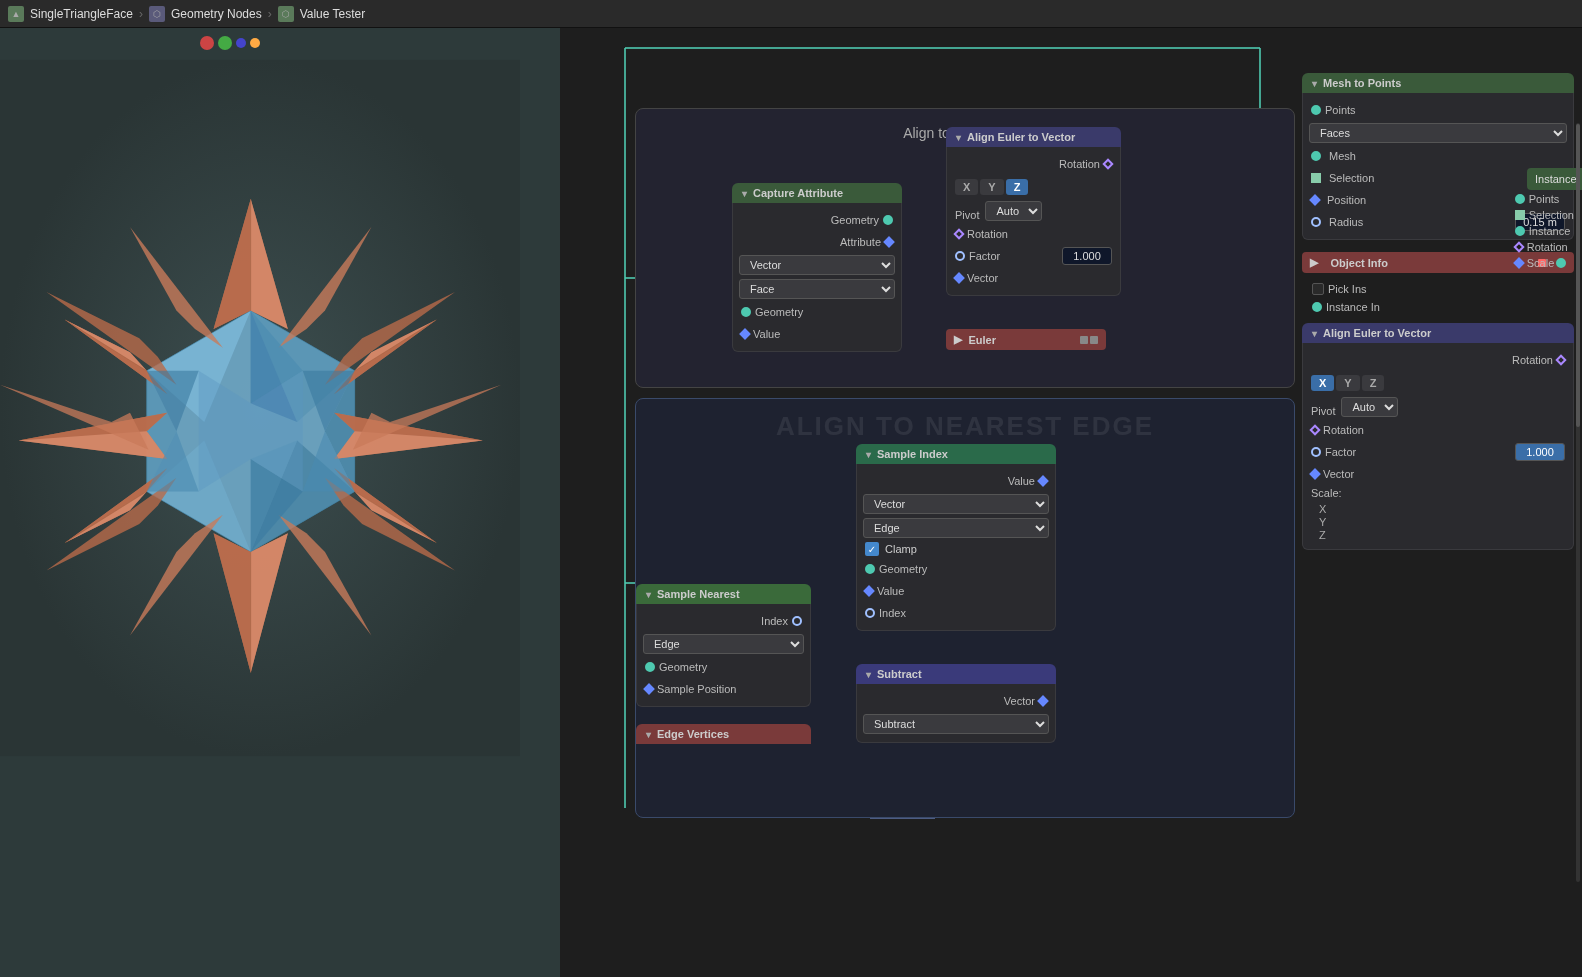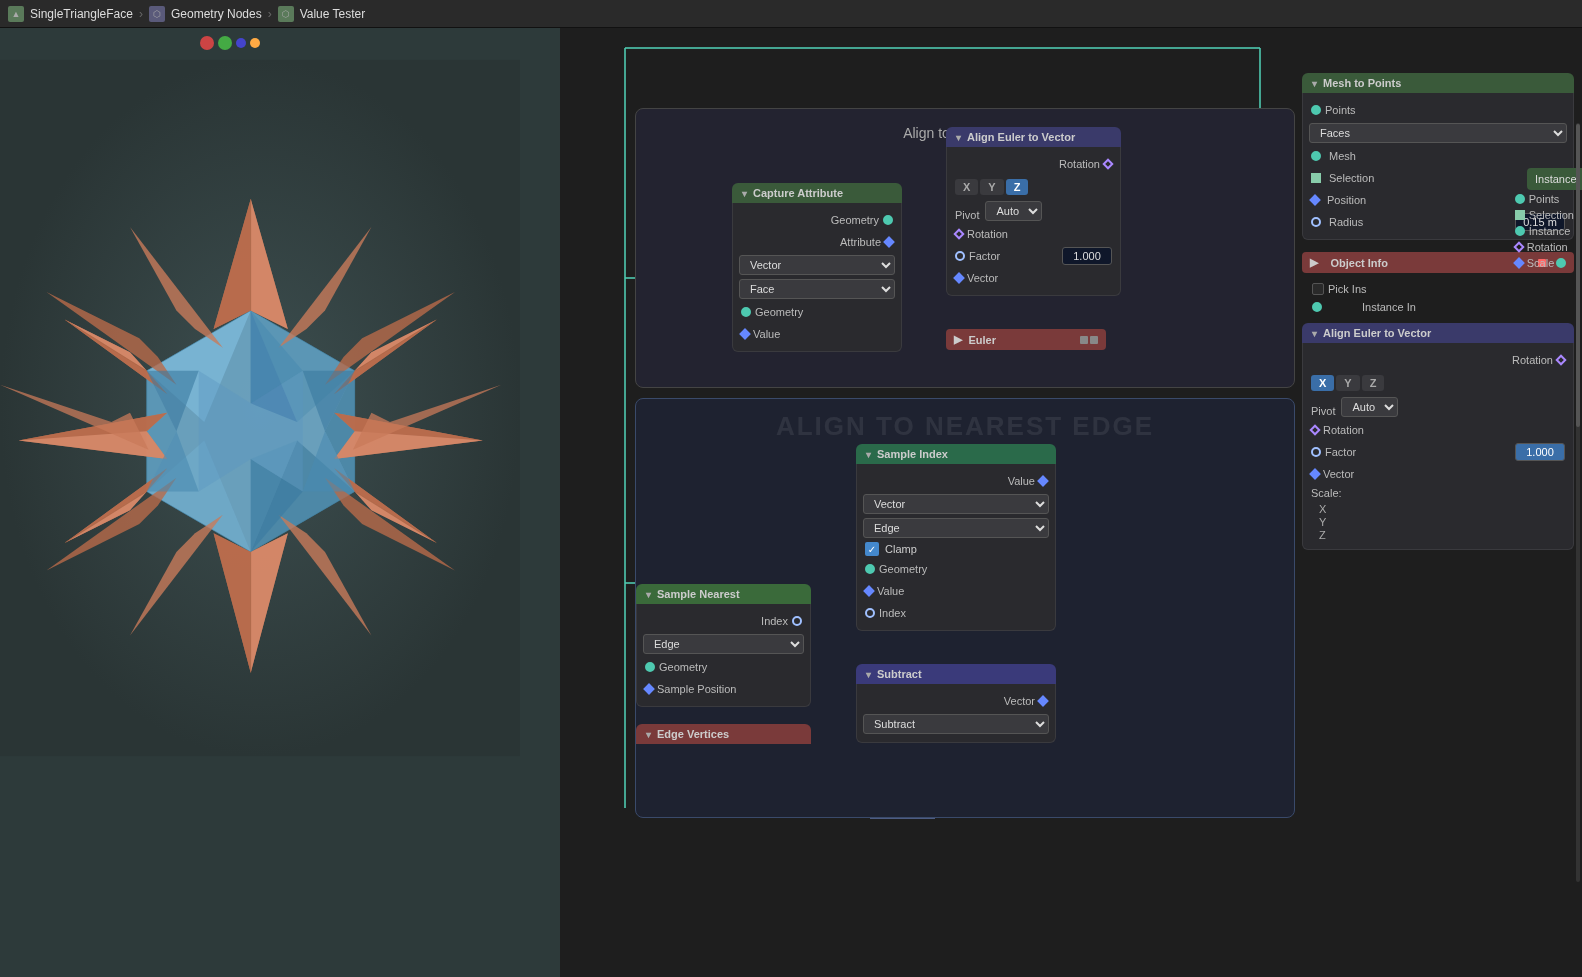--- a/index.html
+++ b/index.html
@@ -647,21 +647,21 @@
           <div class="socket geo" style="margin-left:4px;"></div>
         </div>
       </div>
 
       <div style="padding:2px 10px;display:flex;align-items:center;gap:4px;margin-bottom:2px;">
         <div class="socket bool" style="width:12px;height:12px;border:1px solid #555;background:#2a2a2a;border-radius:2px;"></div>
         <span style="color:#bbb;font-size:11px;">Pick Ins</span>
       </div>
       <div style="padding:2px 10px;display:flex;align-items:center;gap:4px;margin-bottom:8px;">
         <div class="socket geo"></div>
-        <span style="color:#bbb;font-size:11px;margin-left:36px;">Instance In</span>
+        <span style="color:#bbb;font-size:11px;">Instance In</span>
       </div>
 
       <div class="node" style="position:relative;margin-bottom:8px;margin-right:8px;">
         <div class="node-header header-align">
           <span class="chevron">▾</span>
           <span>Align Euler to Vector</span>
         </div>
         <div class="node-body">
           <div class="node-row">
             <span class="node-label right">Rotation</span>

